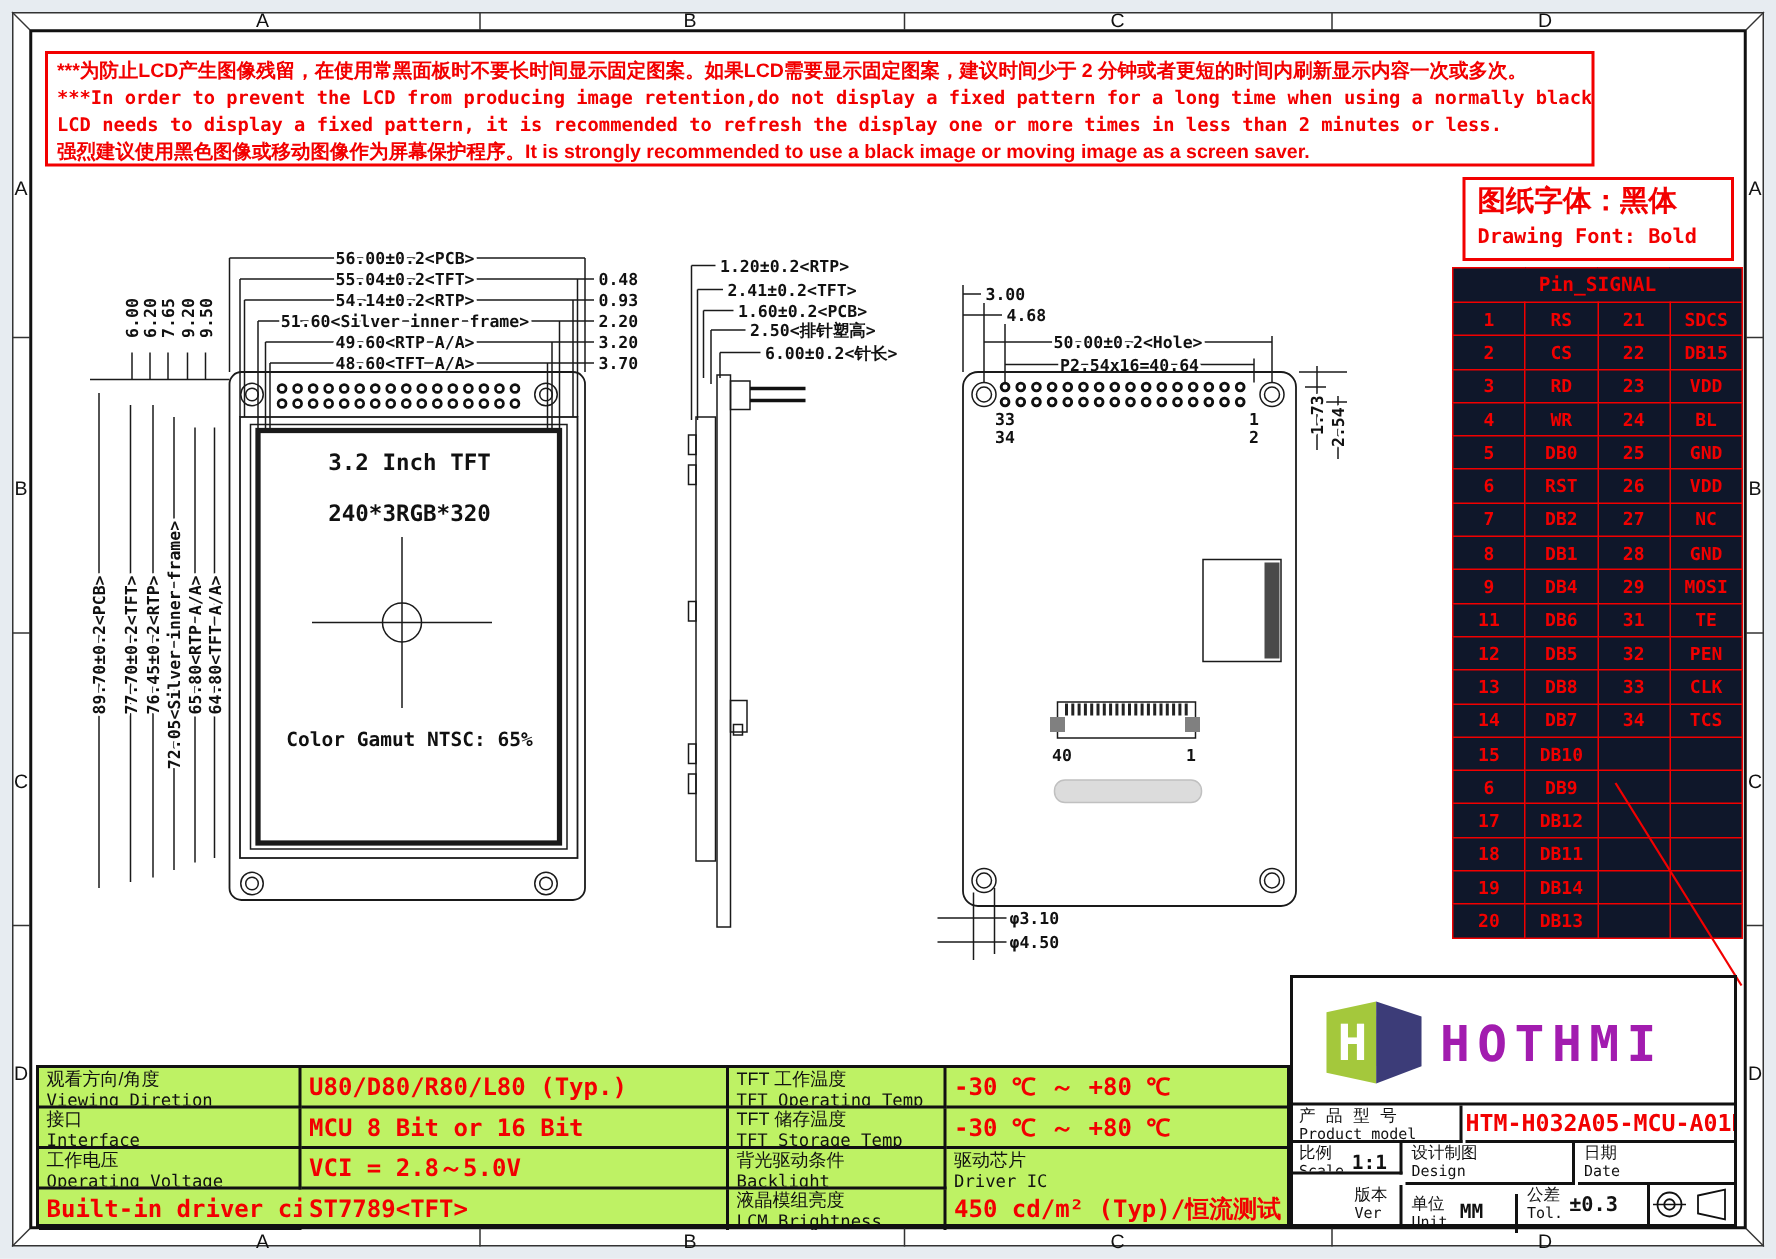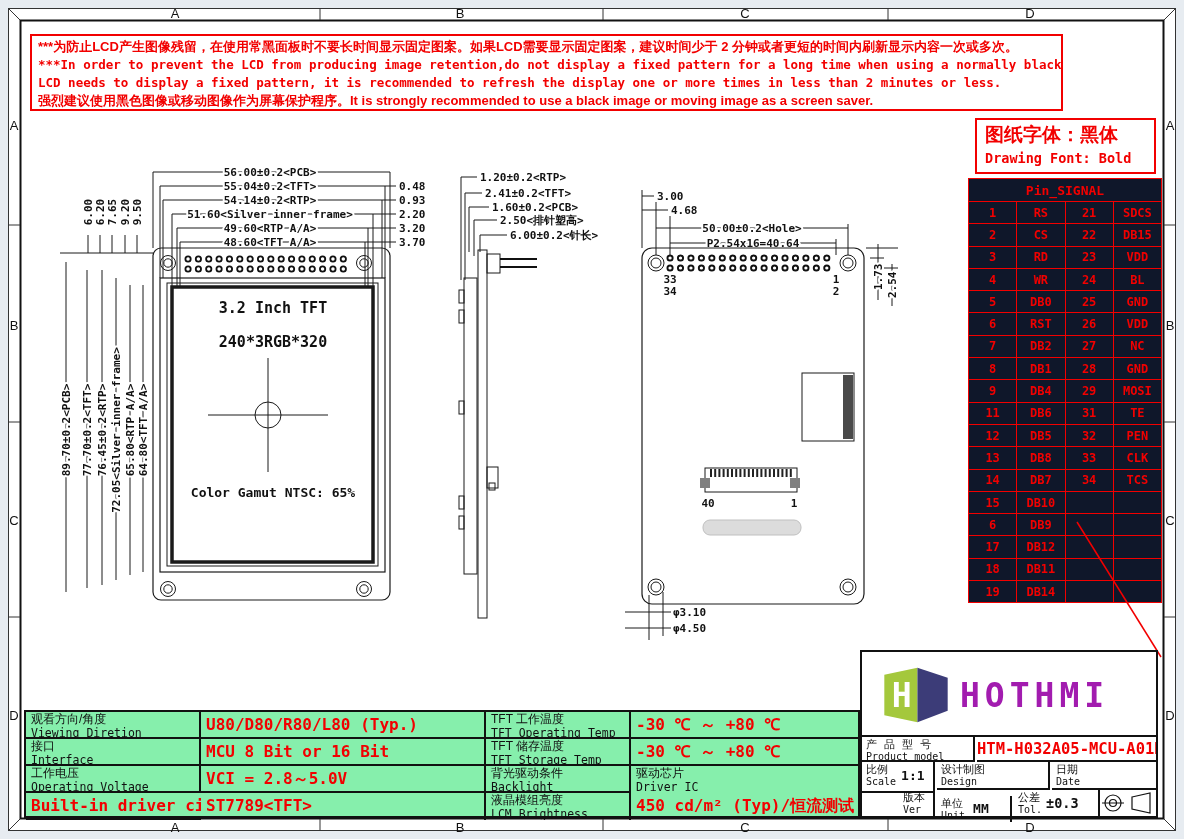--- a/index.html
+++ b/index.html
@@ -17,21 +17,21 @@
   .fnote{border:2px solid #f20000;color:#f20000;background:#fff;padding:2px 8px;}
   .fnote .cn{font-size:19px;font-weight:700;line-height:26px;}
   .fnote .en{font-family:"DejaVu Sans Mono",monospace;font-size:13.5px;font-weight:600;line-height:20px;}
   
   table.pin{border-collapse:collapse;table-layout:fixed;width:194px;background:#0f172a;}
   table.pin td{border:1.5px solid #f20000;color:#f20000;text-align:center;
     font-family:"DejaVu Sans Mono",monospace;font-size:12px;font-weight:600;height:21.3px;padding:0;overflow:hidden;}
   table.pin td.hd{font-size:13px;height:22px;}
   
   .spec{display:grid;grid-template-columns:175px 285px 145px 231px;grid-auto-rows:27px;
-        border:2px solid #111;background:#86efac;}
+        border:2px solid #111;background:#bef264;}
   .spec .cell{border-right:2px solid #111;border-bottom:2px solid #111;padding:0 5px;overflow:hidden;}
   .spec .cell.last-col{border-right:none;}
   .spec .cell.last-row{border-bottom:none;}
   .spec .lcn{font-size:12px;line-height:13.5px;padding-top:1px;}
   .spec .len{font-family:"DejaVu Sans Mono",monospace;font-size:11.5px;line-height:12px;}
   .spec .val{color:#f20000;font-family:"DejaVu Sans Mono",monospace;font-size:16px;font-weight:700;line-height:26px;white-space:nowrap;}
   
   .tblock{border:2px solid #111;background:#fff;}
   .tb-cell{position:absolute;box-sizing:border-box;overflow:hidden;}
   .tb-lab-cn{font-size:11px;line-height:13px;padding:1px 0 0 4px;}
@@ -211,20 +211,26 @@
             <td>DB11</td>
             <td></td>
             <td></td>
           </tr>
       <tr>
             <td>19</td>
             <td>DB14</td>
             <td></td>
             <td></td>
           </tr>
+      <tr>
+            <td>20</td>
+            <td>DB13</td>
+            <td></td>
+            <td></td>
+          </tr>
     </tbody>
       </table>
     <svg class="abs" style="left:0;top:0;" width="194" height="480">
       <line x1="109" y1="344" x2="193" y2="479" stroke="#f20000" stroke-width="1.5"></line>
     </svg>
   </div>
 
   <svg class="abs" style="left:40px;top:140px;" width="930" height="560" viewBox="0 0 930 560">
 
     <g>
@@ -510,21 +516,21 @@
       </svg>
       <div class="abs brand" style="left:98px;top:24px;">HOTHMI</div>
     </div>
 
     <div class="tb-cell" style="left:0;top:85px;width:113px;height:25px;border-bottom:2px solid #111;border-right:2px solid #111;">
       <div class="tb-lab-cn" style="letter-spacing:2px;">产 品 型 号</div>
       <div class="tb-lab-en">Product model</div>
     </div>
     <div class="tb-cell red mono" style="left:115px;top:85px;width:179px;height:25px;border-bottom:2px solid #111;font-size:15.5px;font-weight:700;line-height:25px;text-align:center;white-space:nowrap;">HTM-H032A05-MCU-A01R</div>
 
-    <div class="tb-cell" style="left:0;top:110px;width:73px;height:31px;border-bottom:2px solid #111;border-right:2px solid #111;">
+    <div class="tb-cell" style="left:0;top:110px;width:73px;height:21px;border-bottom:2px solid #111;border-right:2px solid #111;">
       <div style="float:left;">
         <div class="tb-lab-cn">比例</div>
         <div class="tb-lab-en">Scale</div>
       </div>
       <div class="mono" style="float:left;font-size:13px;font-weight:700;line-height:28px;padding-left:5px;">1:1</div>
     </div>
     <div class="tb-cell" style="left:75px;top:110px;width:113px;height:28px;border-bottom:2px solid #111;border-right:2px solid #111;">
       <div class="tb-lab-cn">设计制图</div>
       <div class="tb-lab-en">Design</div>
     </div>

